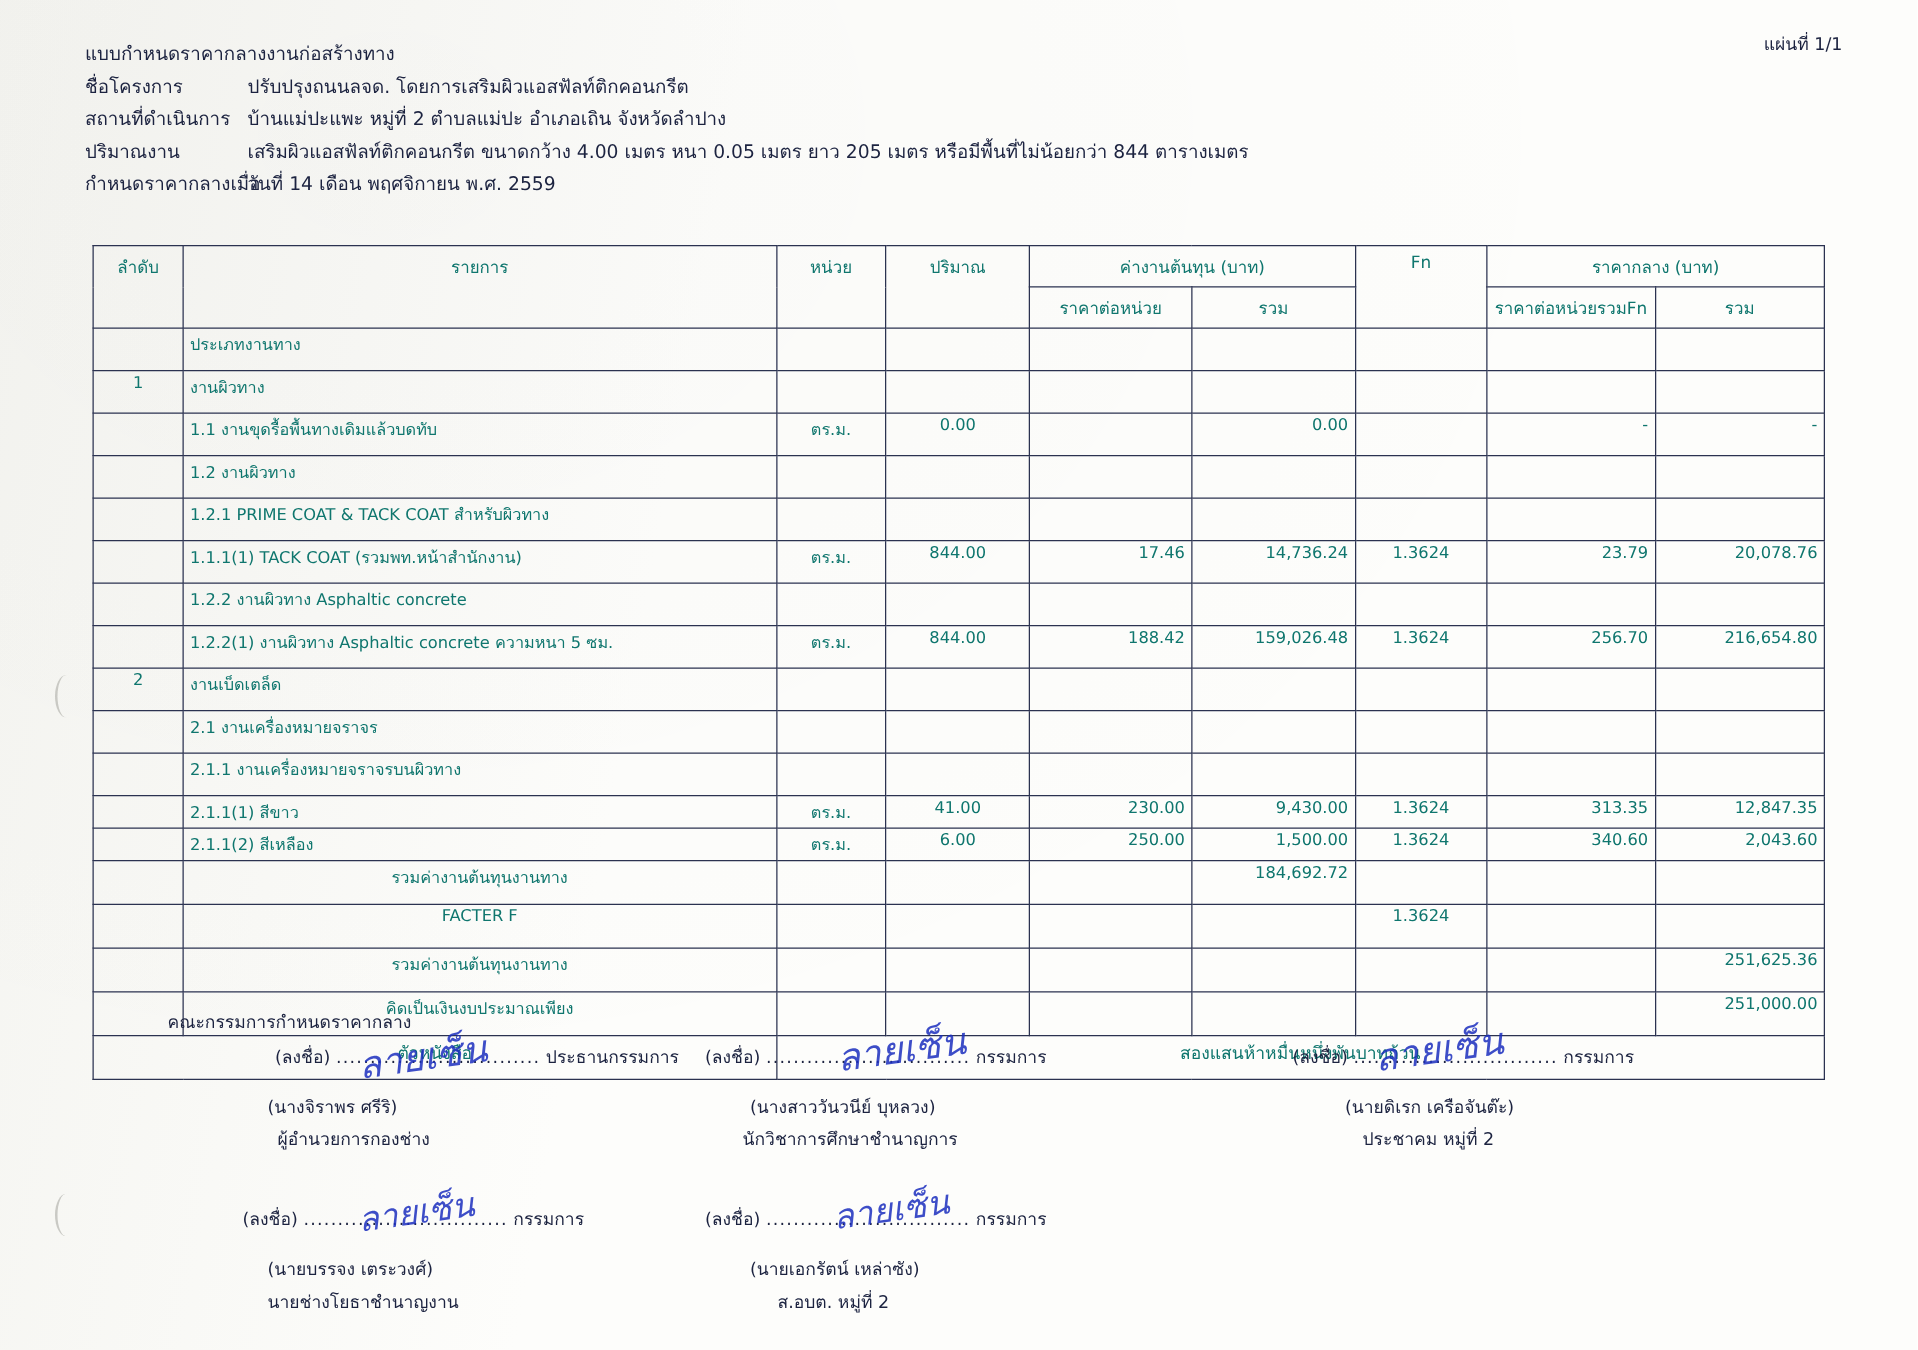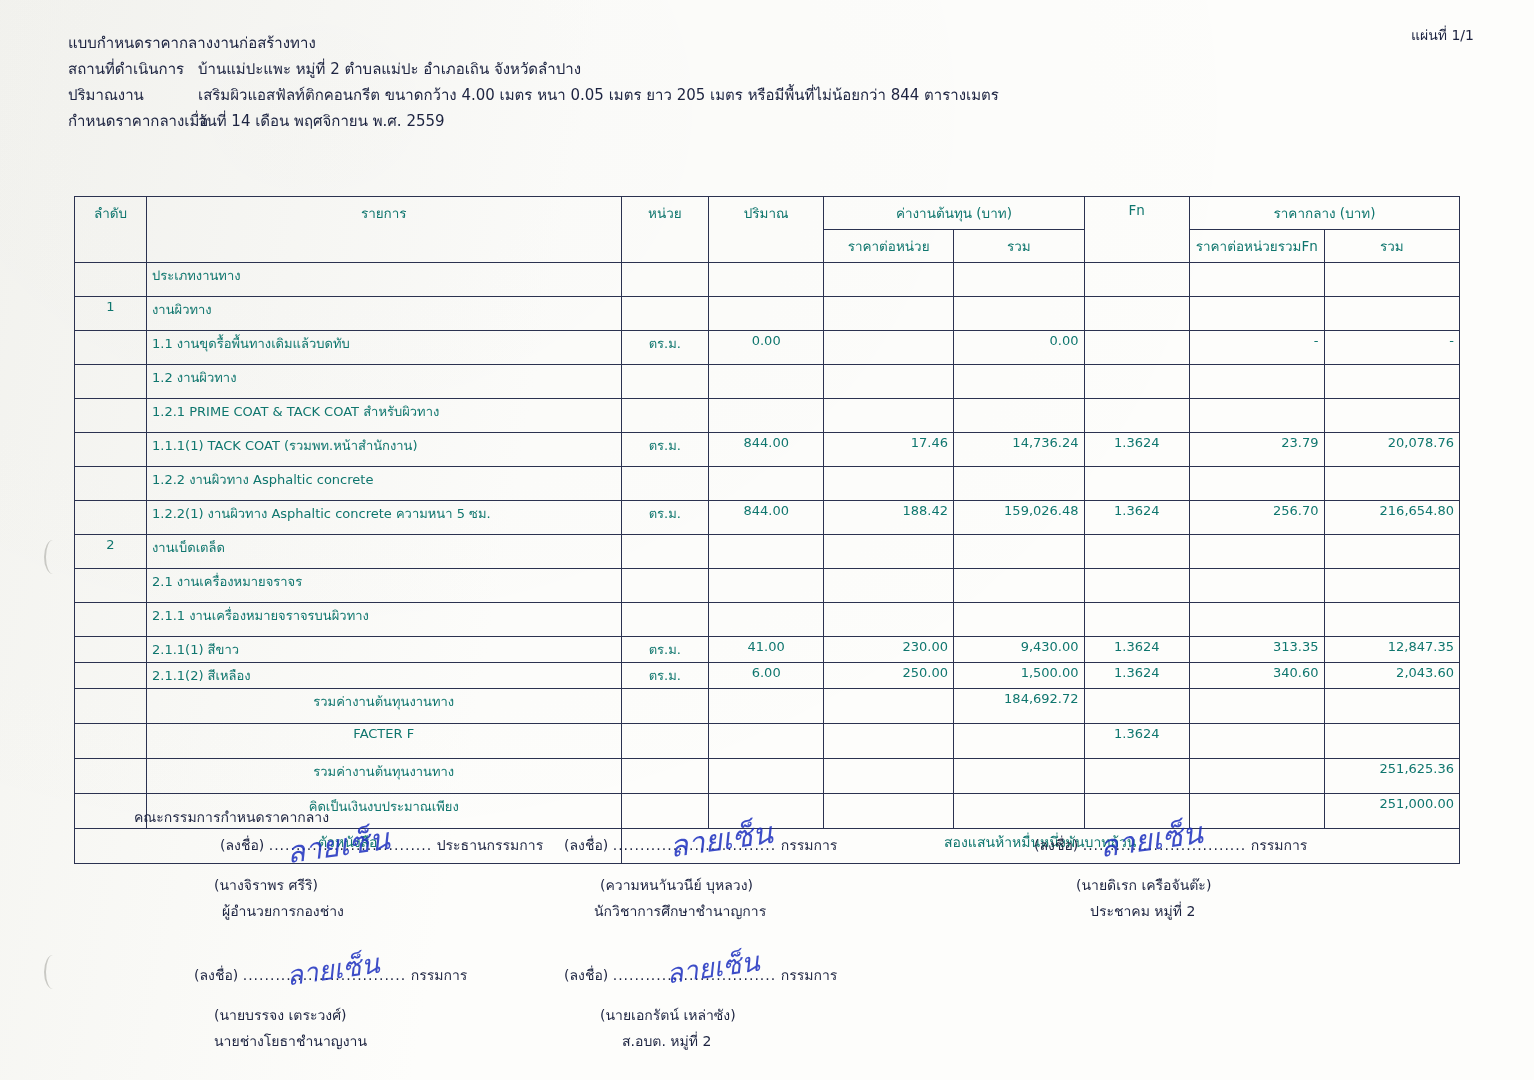--- a/index.html
+++ b/index.html
@@ -158,20 +158,24 @@
   <div class="scan-shade"></div>
 
   <div class="punch" style="left:44px; top:540px;"></div>
   <div class="punch" style="left:44px; top:955px;"></div>
 
   <div class="page-no">แผ่นที่ 1/1</div>
 
   <div class="header-block">
     <div class="hline">
       <span>แบบกำหนดราคากลางงานก่อสร้างทาง</span>
+    </div>
+    <div class="hline">
+      <span class="hlabel w1">ชื่อโครงการ</span>
+      <span class="hval">ปรับปรุงถนนลจด. โดยการเสริมผิวแอสฟัลท์ติกคอนกรีต</span>
     </div>
     <div class="hline">
       <span class="hlabel w2">สถานที่ดำเนินการ</span>
       <span class="hval">บ้านแม่ปะแพะ หมู่ที่ 2 ตำบลแม่ปะ อำเภอเถิน จังหวัดลำปาง</span>
     </div>
     <div class="hline">
       <span class="hlabel w3">ปริมาณงาน</span>
       <span class="hval">เสริมผิวแอสฟัลท์ติกคอนกรีต ขนาดกว้าง 4.00 เมตร หนา 0.05 เมตร ยาว 205 เมตร หรือมีพื้นที่ไม่น้อยกว่า 844 ตารางเมตร</span>
     </div>
     <div class="hline">
@@ -409,21 +413,21 @@
         <div class="sigsub2" style="text-align:left; padding-left:148px;">ผู้อำนวยการกองช่าง</div>
       </div>
 
       <div class="sigcol b">
         <div class="ink ink2" style="left:115px; top:-18px;">ลายเซ็น</div>
         <div class="sigline sig-mid-pad">
           <span>(ลงชื่อ)</span>
           <span class="dots">..............................</span>
           <span>กรรมการ</span>
         </div>
-        <div class="sigsub" style="text-align:left; padding-left:46px;">(ความหนาันวนีย์  บุหลวง)</div>
+        <div class="sigsub" style="text-align:left; padding-left:46px;">(นางสาววันวนีย์  บุหลวง)</div>
         <div class="sigsub2" style="text-align:left; padding-left:40px;">นักวิชาการศึกษาชำนาญการ</div>
       </div>
 
       <div class="sigcol c">
         <div class="ink ink2" style="left:65px; top:-18px;">ลายเซ็น</div>
         <div class="sigline">
           <span>(ลงชื่อ)</span>
           <span class="dots">..............................</span>
           <span>กรรมการ</span>
         </div>

